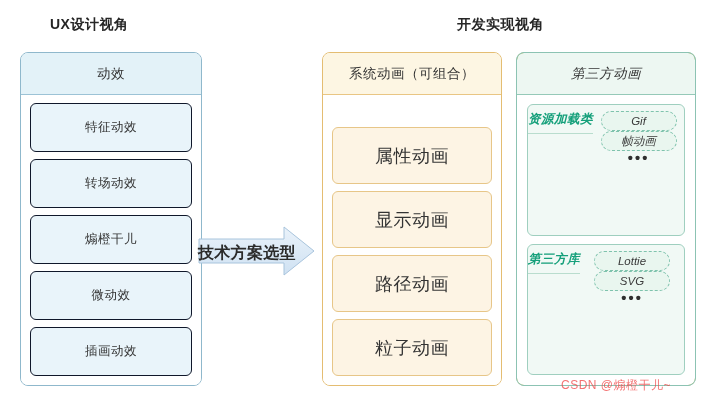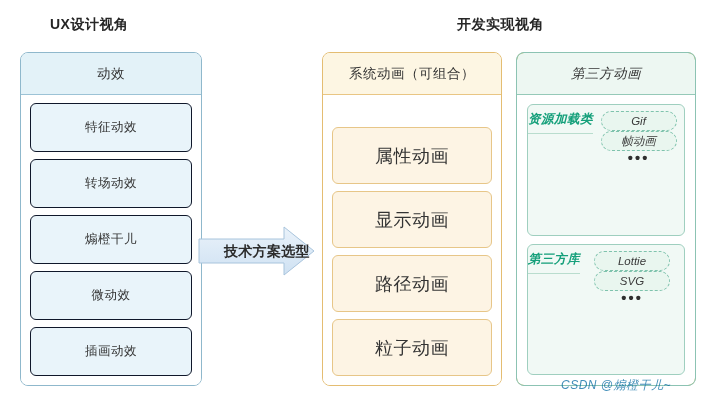--- a/index.html
+++ b/index.html
@@ -188,43 +188,42 @@
   #arrow-wrap {
     position: absolute;
     left: 198px;
     top: 225px;
     width: 118px;
     height: 52px;
   }
   #arrow-wrap svg { display: block; }
   #arrow-label {
     position: absolute;
-    left: 26px;
+    left: 0;
     top: 18px;
     width: 76px;
     text-align: center;
-    font-size: 14px;
+    font-size: 16px;
     font-weight: bold;
     color: #2b2b2b;
     letter-spacing: .3px;
     white-space: nowrap;
   }
 
   
   #watermark {
     position: absolute;
     left: 561px;
     top: 377px;
     font-size: 12px;
-    color: #0369a1;
+    color: #ef4444;
     opacity: .75;
     white-space: nowrap;
     letter-spacing: .5px;
     pointer-events: none;
-    font-style: italic;
   }
 </style>
 </head>
 <body>
 
 <div class="col-title" id="title-ux">UX设计视角</div>
 <div class="col-title" id="title-dev">开发实现视角</div>
 
 <div class="panel" id="panel-ux">
   <div class="panel-head">动效</div>

